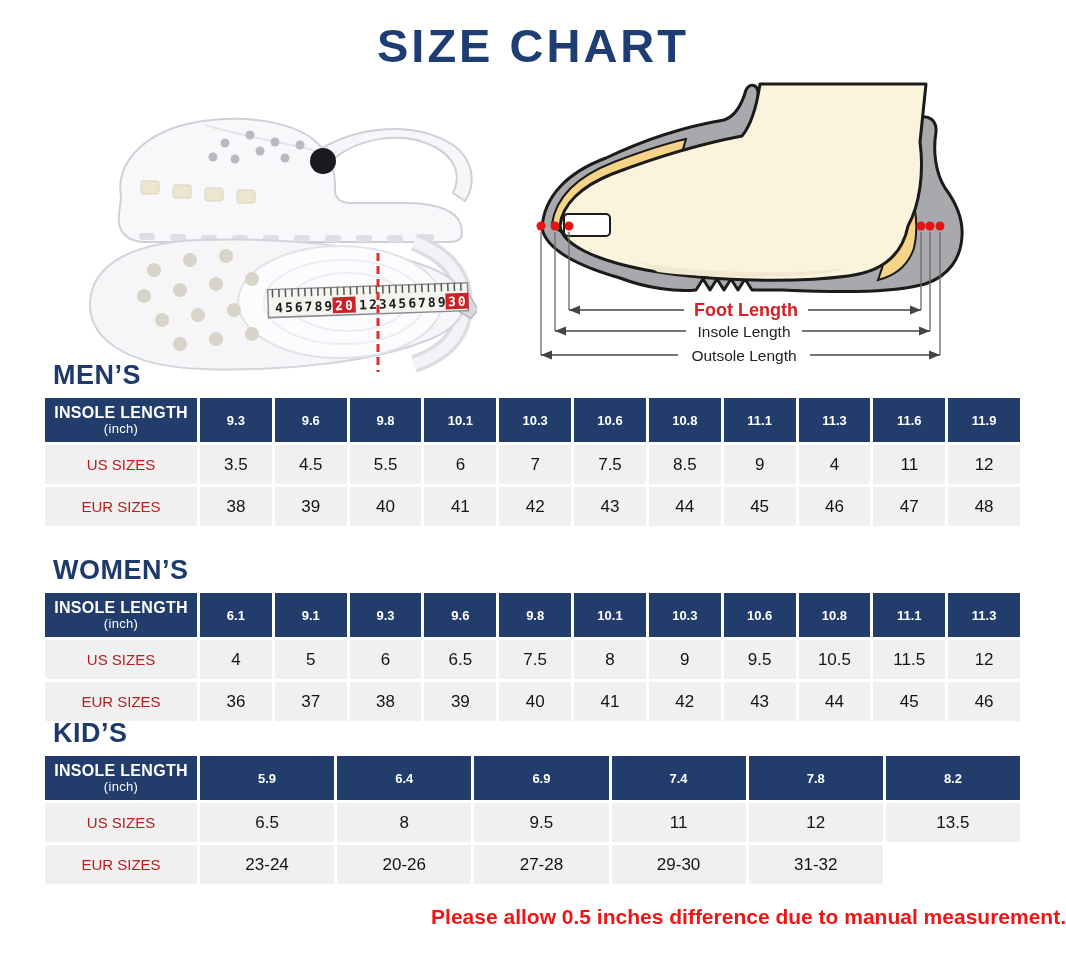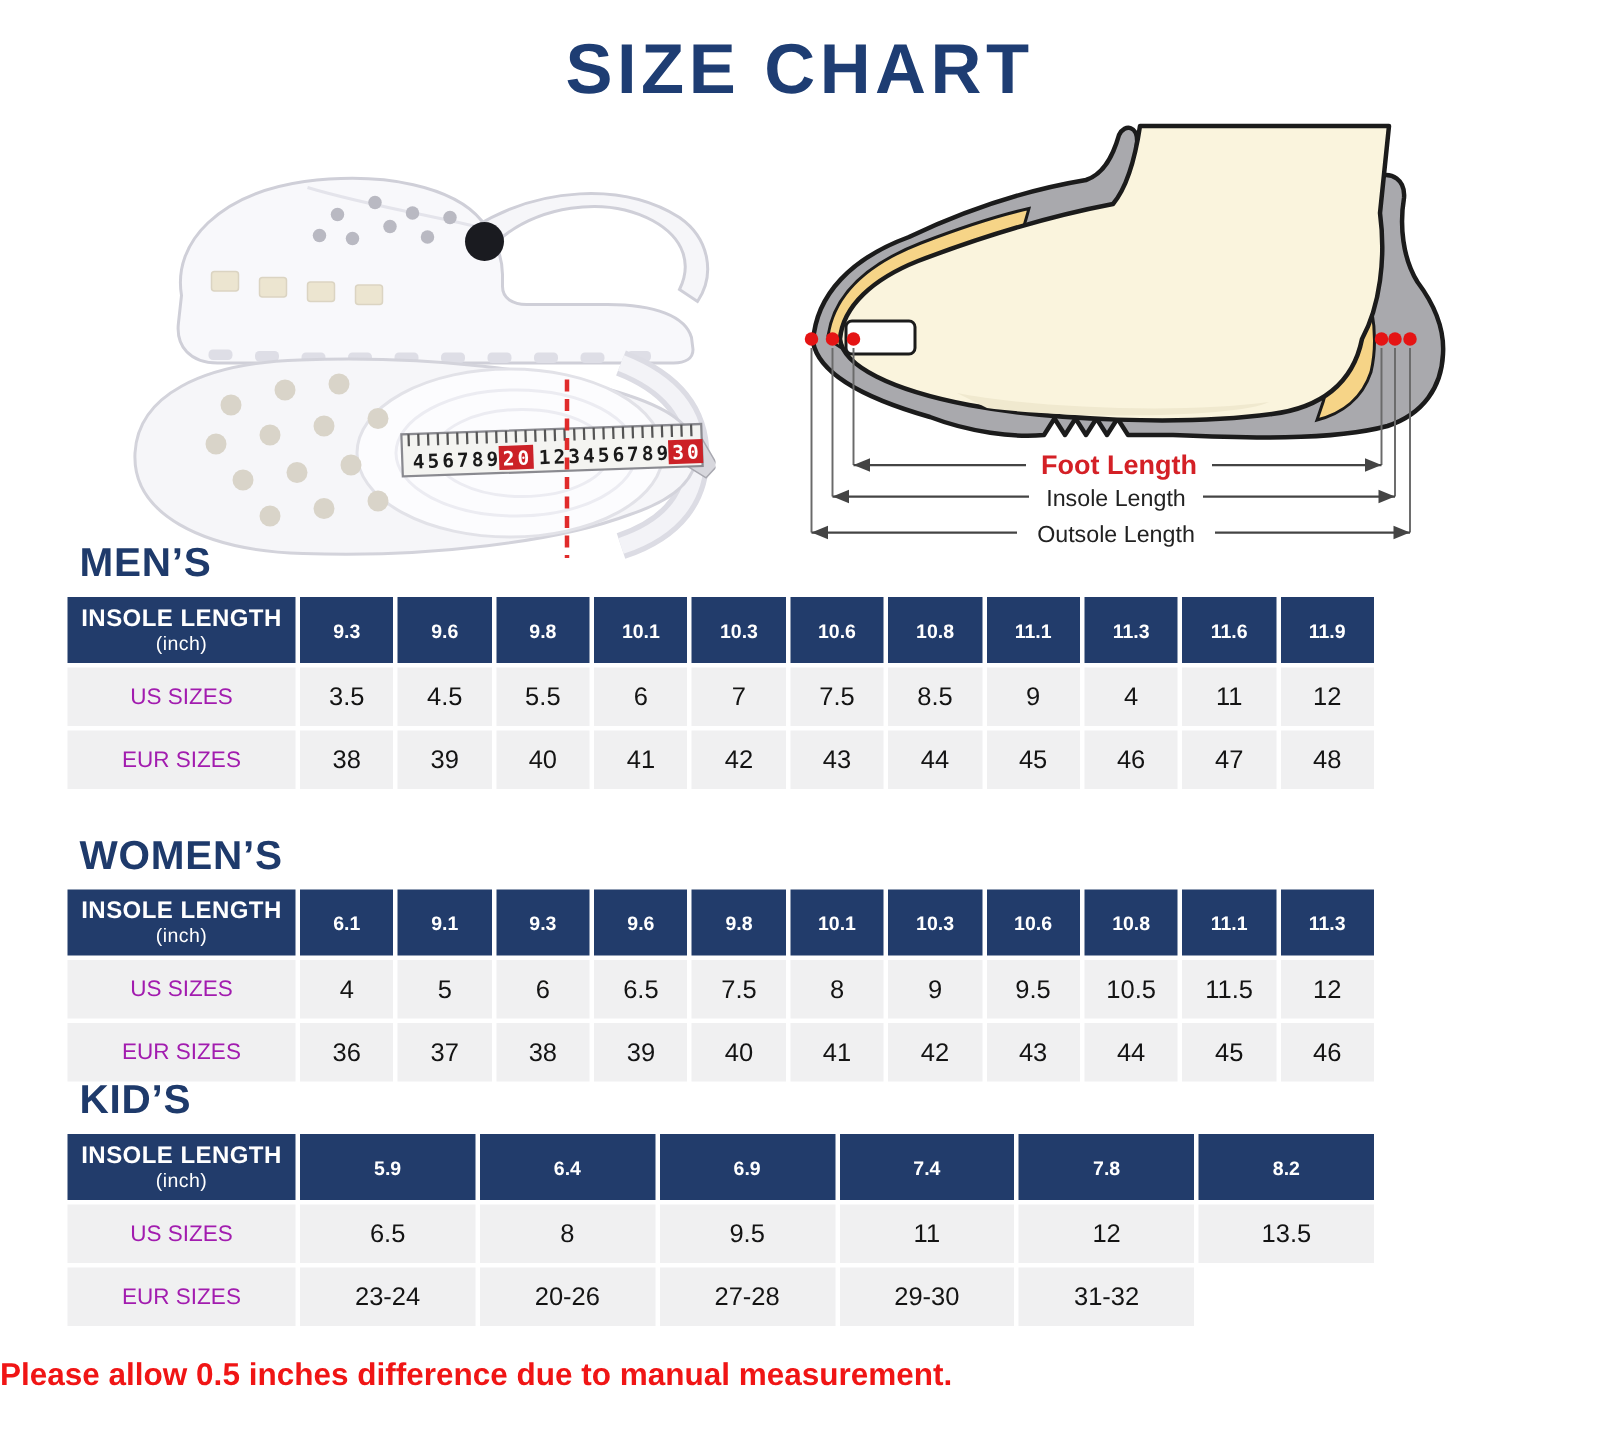--- a/index.html
+++ b/index.html
@@ -5,33 +5,33 @@
   html,body{margin:0;padding:0;background:#fff;}
   .page{
     position:relative;width:1066px;height:964px;background:#ffffff;overflow:hidden;
     font-family:"Liberation Sans","DejaVu Sans",sans-serif;
   }
   .page-title{
     position:absolute;top:18px;left:0;width:100%;text-align:center;
     font-size:47px;font-weight:bold;letter-spacing:3px;color:#1e3d73;
   }
   .hero-img{position:absolute;}
-  .section{position:absolute;left:45px;width:871px;}
+  .section{position:absolute;left:45px;width:975px;}
   .section h2{
     margin:0 0 7px 8px;font-size:27px;font-weight:bold;letter-spacing:.5px;color:#1e3a6b;
   }
   .grid{display:grid;gap:3px;grid-template-rows:44px 39px 39px;width:100%;}
   .c{display:flex;align-items:center;justify-content:center;text-align:center;}
   .head{background:#223c6b;color:#ffffff;font-weight:bold;font-size:13px;}
   .hlabel{flex-direction:column;line-height:1.02;font-size:16px;letter-spacing:.3px;}
   .hlabel .sub{font-size:13px;font-weight:normal;}
   .cell{background:#f0f0f1;color:#141414;font-size:17px;}
-  .rlabel{font-size:15px;color:#a21caf;}
+  .rlabel{font-size:15px;color:#b91c1c;}
   .note{
-    position:absolute;top:905px;left:0;width:100%;text-align:left;
+    position:absolute;top:905px;left:0;width:100%;text-align:right;
     font-size:21px;font-weight:bold;color:#f01515;
   }
 </style>
 </head>
 <body>
 
 <div class="page">
 
   <div class="page-title">SIZE CHART</div>
 

